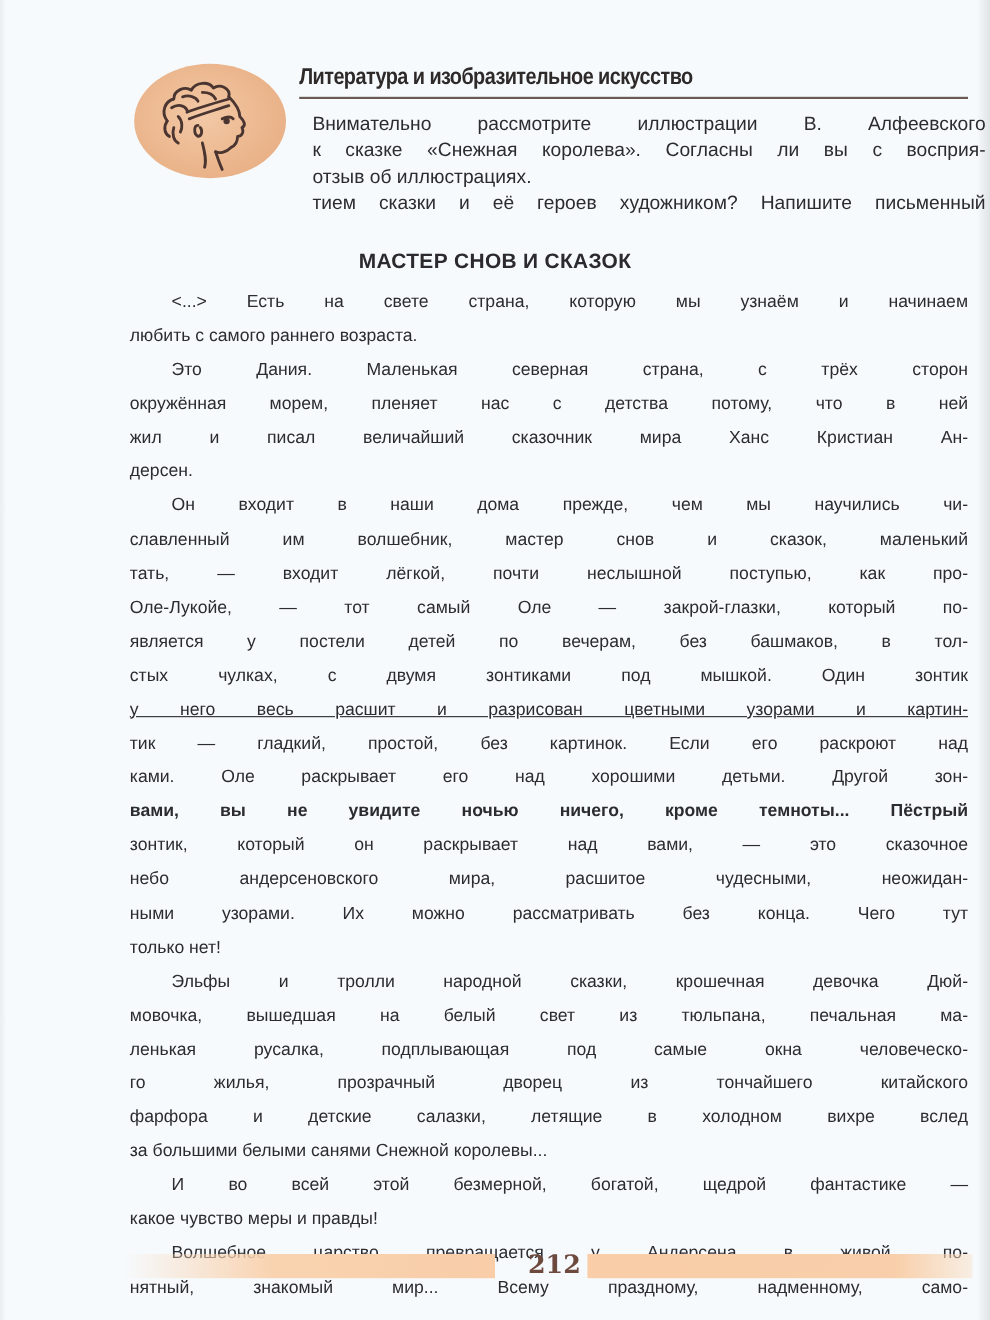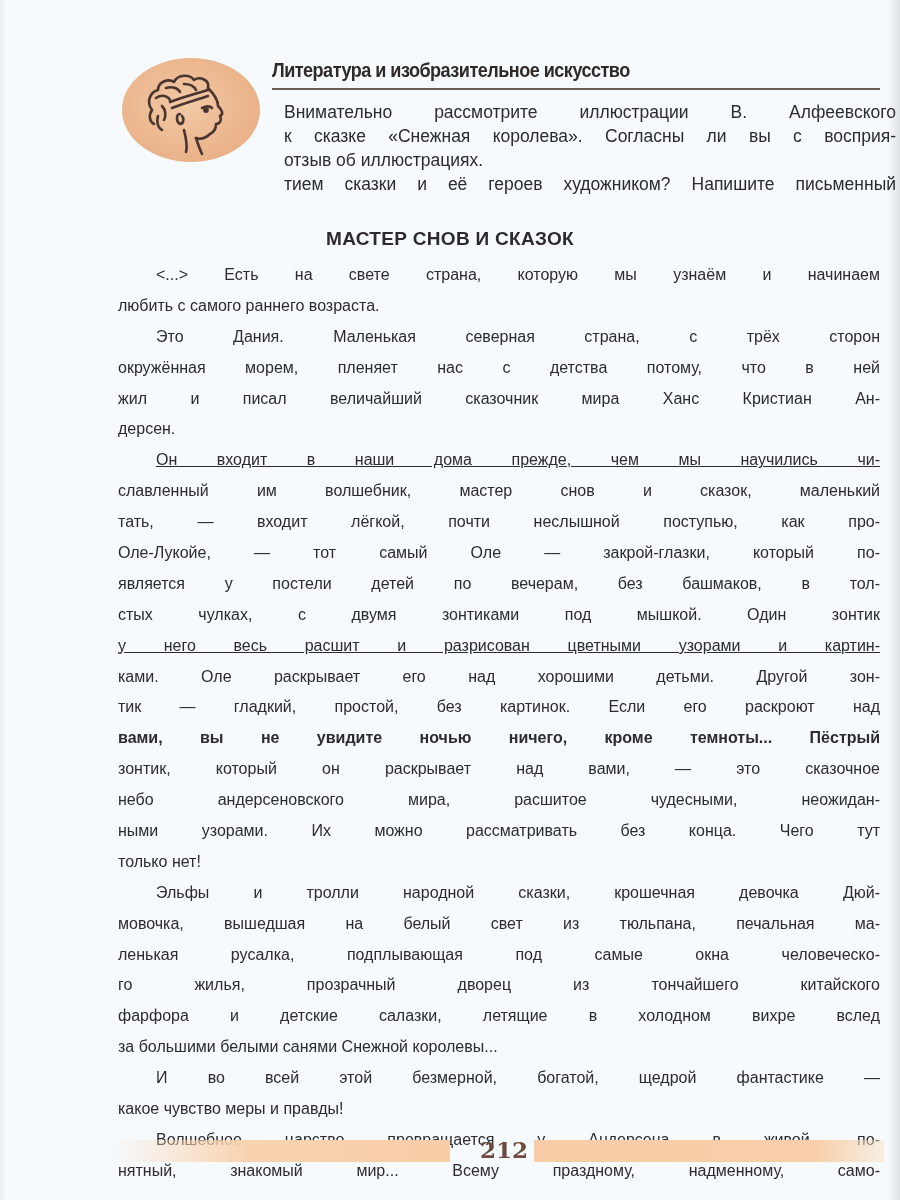--- a/index.html
+++ b/index.html
@@ -121,29 +121,29 @@
 
 <div class="article-title">МАСТЕР СНОВ И СКАЗОК</div>
 
 <div class="article" id="article">
     <span class="line indent" style="white-space: normal;">&lt;...&gt; Есть на свете страна, которую мы узнаём и начинаем</span>
     <span class="line last" style="white-space: normal;">любить с самого раннего возраста.</span>
     <span class="line indent" style="white-space: normal;">Это Дания. Маленькая северная страна, с трёх сторон</span>
     <span class="line" style="white-space: normal;">окружённая морем, пленяет нас с детства потому, что в ней</span>
     <span class="line" style="white-space: normal;">жил и писал величайший сказочник мира Ханс Кристиан Ан-</span>
     <span class="line last" style="white-space: normal;">дерсен.</span>
-    <span class="line indent" style="white-space: normal; text-decoration: underline;">Он входит в наши дома прежде, чем мы научились чи-</span>
+    <span class="line indent" style="white-space: normal;">Он входит в наши дома прежде, чем мы научились чи-</span>
     <span class="line" style="white-space: normal;">славленный им волшебник, мастер снов и сказок, маленький</span>
     <span class="line" style="white-space: normal;">тать, — входит лёгкой, почти неслышной поступью, как про-</span>
     <span class="line" style="white-space: normal;">Оле-Лукойе, — тот самый Оле — закрой-глазки, который по-</span>
     <span class="line" style="white-space: normal;">является у постели детей по вечерам, без башмаков, в тол-</span>
     <span class="line" style="white-space: normal;">стых чулках, с двумя зонтиками под мышкой. Один зонтик</span>
     <span class="line" style="white-space: normal; text-decoration: underline;">у него весь расшит и разрисован цветными узорами и картин-</span>
+    <span class="line" style="white-space: normal;">тик — гладкий, простой, без картинок. Если его раскроют над</span>
     <span class="line" style="white-space: normal;">ками. Оле раскрывает его над хорошими детьми. Другой зон-</span>
-    <span class="line" style="white-space: normal;">тик — гладкий, простой, без картинок. Если его раскроют над</span>
     <span class="line" style="white-space: normal; font-weight: bold;">вами, вы не увидите ночью ничего, кроме темноты... Пёстрый</span>
     <span class="line" style="white-space: normal;">зонтик, который он раскрывает над вами, — это сказочное</span>
     <span class="line" style="white-space: normal;">небо андерсеновского мира, расшитое чудесными, неожидан-</span>
     <span class="line" style="white-space: normal;">ными узорами. Их можно рассматривать без конца. Чего тут</span>
     <span class="line last" style="white-space: normal;">только нет!</span>
     <span class="line indent" style="white-space: normal;">Эльфы и тролли народной сказки, крошечная девочка Дюй-</span>
     <span class="line" style="white-space: normal;">мовочка, вышедшая на белый свет из тюльпана, печальная ма-</span>
     <span class="line" style="white-space: normal;">ленькая русалка, подплывающая под самые окна человеческо-</span>
     <span class="line" style="white-space: normal;">го жилья, прозрачный дворец из тончайшего китайского</span>
     <span class="line" style="white-space: normal;">фарфора и детские салазки, летящие в холодном вихре вслед</span>

